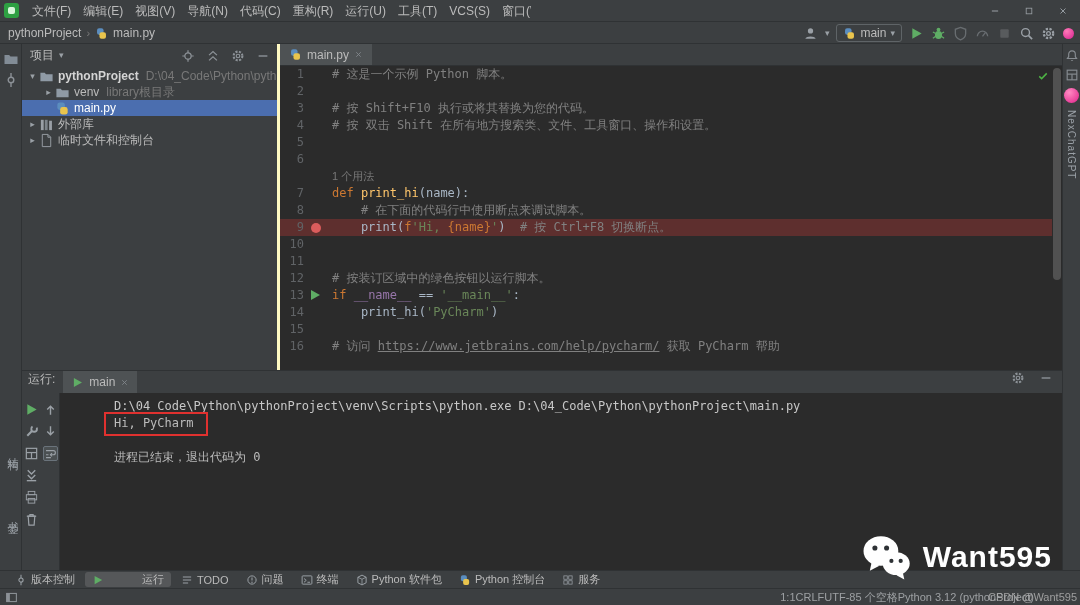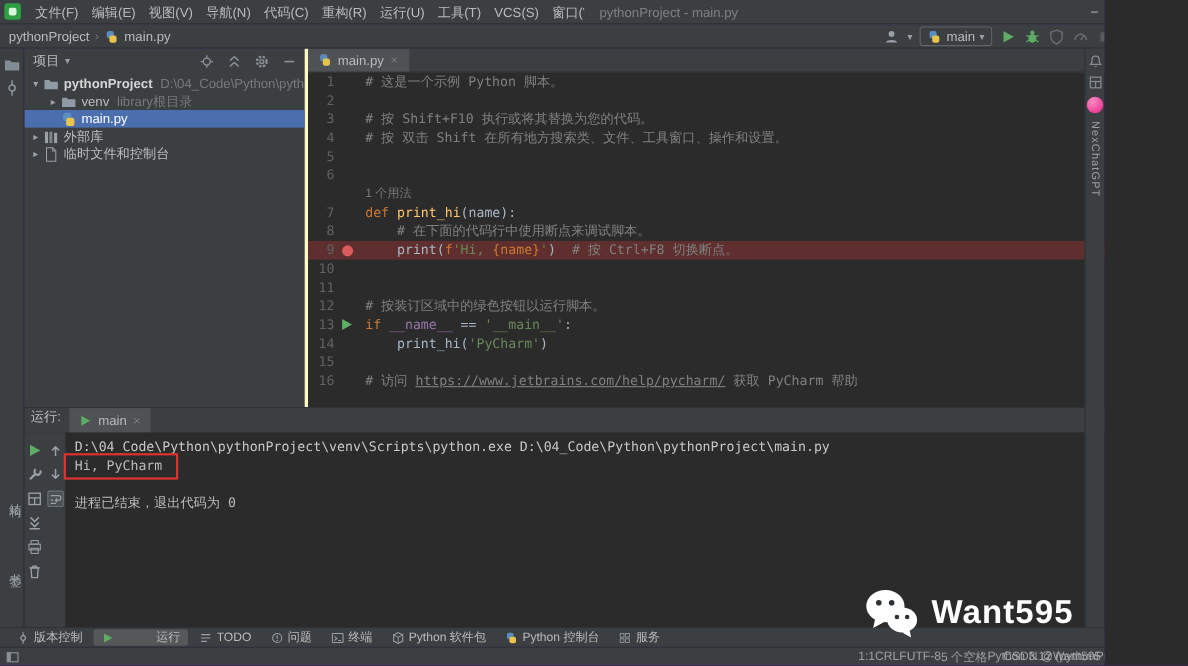--- a/index.html
+++ b/index.html
@@ -1,17 +1,17 @@
 <!DOCTYPE html>
 <html><head>
 <meta charset="utf-8">
 <style>
   * { margin:0; padding:0; box-sizing:border-box; cursor:default; }
   html,body { width:1080px; height:605px; overflow:hidden; background:#2b2b2b; }
-  #win { position:relative; width:1004px; height:605px; background:#4c1d95;
+  #win { position:relative; width:1080px; height:605px; background:#404040;
          font-family:"Liberation Sans","DejaVu Sans",sans-serif; font-size:12px; color:#bbbbbb; overflow:hidden; }
 
   
   [data-icon]{ display:inline-flex; align-items:center; justify-content:center; }
   [data-icon] svg{ width:100%; height:100%; display:block; }
 
   
   .titlebar{ position:absolute; left:0; top:0; width:1080px; height:22px; background:#3c3f41;
              border-bottom:1px solid #2f3234; display:flex; align-items:center; z-index:3; }
   .app-icon{ width:15px; height:15px; margin:0 7px 0 4px; background:#2ea043; border-radius:3px; position:relative; flex:none;}
@@ -92,21 +92,21 @@
   .rp-header{ height:22px; background:#3c3f41; display:flex; align-items:flex-start; padding:0 6px; gap:8px; }
   .rp-label{ color:#bbbbbb; }
   .rtab{ display:flex; align-items:center; gap:5px; background:#4e5254; padding:0 8px; height:22px; color:#bbbbbb; }
   .rp-tools{ position:absolute; left:0; top:22px; width:38px; bottom:0; background:#3c3f41; border-right:1px solid #2f3234;
              display:grid; grid-template-columns:17px 17px; grid-auto-rows:19px; justify-content:center;
              gap:3px 2px; padding-top:7px; }
   .rp-ic{ width:15px; height:15px; align-self:center; justify-self:center; }
   .rp-ic.sel{ background:#4b5052; border:1px solid #6a737b; border-radius:2px; }
   .console{ position:absolute; left:38px; top:22px; right:0; bottom:0; padding:5px 8px;
             font-family:"DejaVu Sans Mono","Liberation Mono",monospace; font-size:12px; color:#bbbbbb; }
-  .cline{ height:17px; line-height:17px; white-space:pre; position:relative; }
+  .cline{ height:17px; line-height:17px; white-space:pre; position:relative;margin-left:46px; }
   .cline.cmd{ color:#c7c7c7; }
   .redbox{ position:absolute; left:-10px; top:-3px; width:104px; height:24px;
            border:2px solid #e0312f; pointer-events:none; }
 
   
   .right-stripe{ position:absolute; right:0; top:44px; width:18px; height:526px; background:#3c3f41;
                  border-left:1px solid #2f3234; }
   .rs-ic{ position:absolute; left:2px; width:14px; height:14px; opacity:.8; }
   .nex-overlay{ position:absolute; right:0; top:88px; width:18px; display:flex; flex-direction:column;
                 align-items:center; gap:7px; z-index:4; }
@@ -144,21 +144,20 @@
         <span class="menu-item">编辑(E)</span>
         <span class="menu-item">视图(V)</span>
         <span class="menu-item">导航(N)</span>
         <span class="menu-item">代码(C)</span>
         <span class="menu-item">重构(R)</span>
         <span class="menu-item">运行(U)</span>
         <span class="menu-item">工具(T)</span>
         <span class="menu-item">VCS(S)</span>
         <span class="menu-item">窗口(W)</span>
       </nav>
-    <div class="win-title">pythonProject - main.py</div>
     <div class="win-controls">
       <span class="wc">
           <span data-icon="minus">
             <svg viewBox="0 0 16 16">
               <line x1="3" y1="8" x2="13" y2="8" stroke="#9aa0a6" stroke-width="1.6"></line>
             </svg>
           </span>
         </span>
       <span class="wc">
           <span data-icon="maximize">

